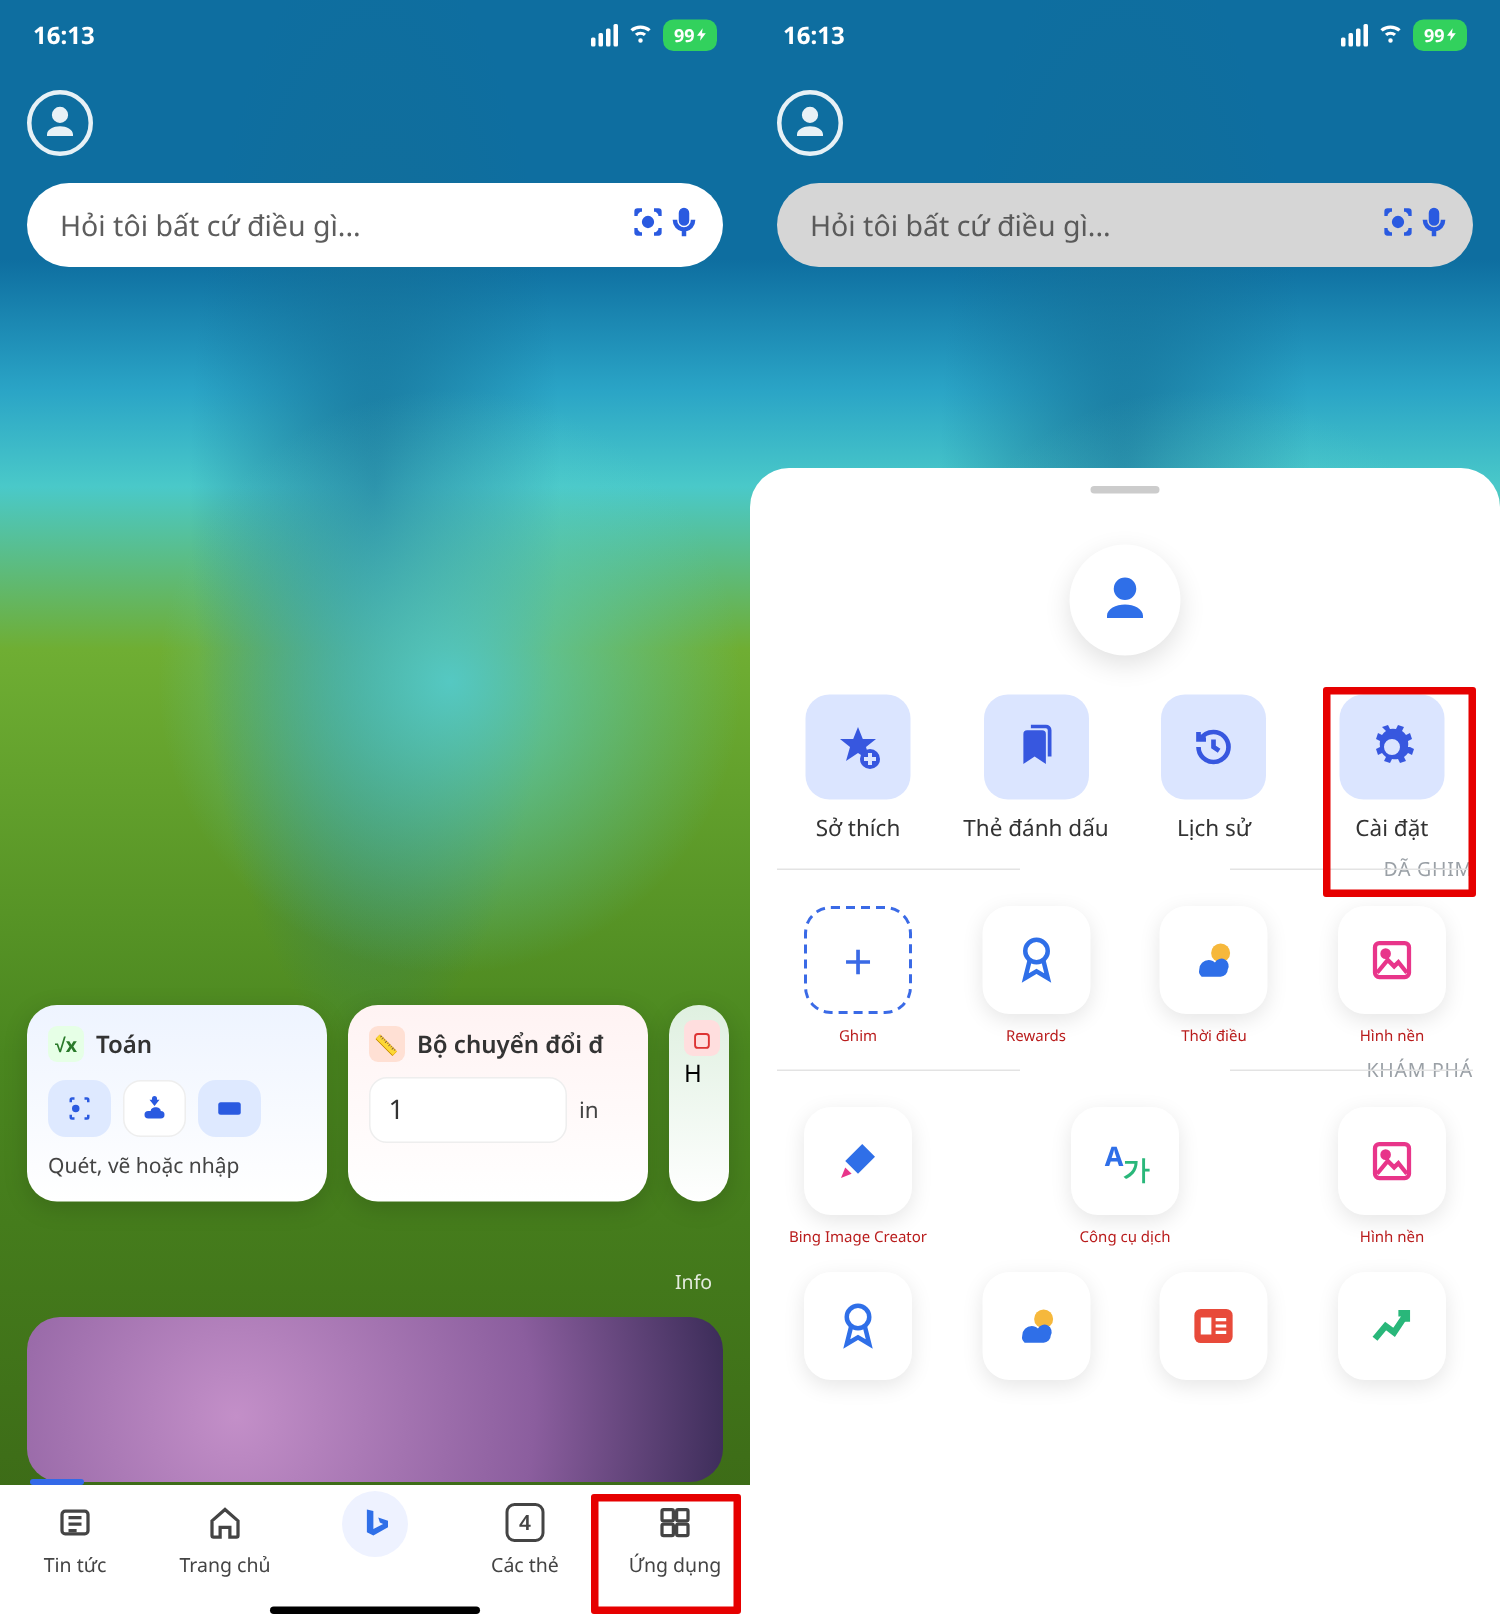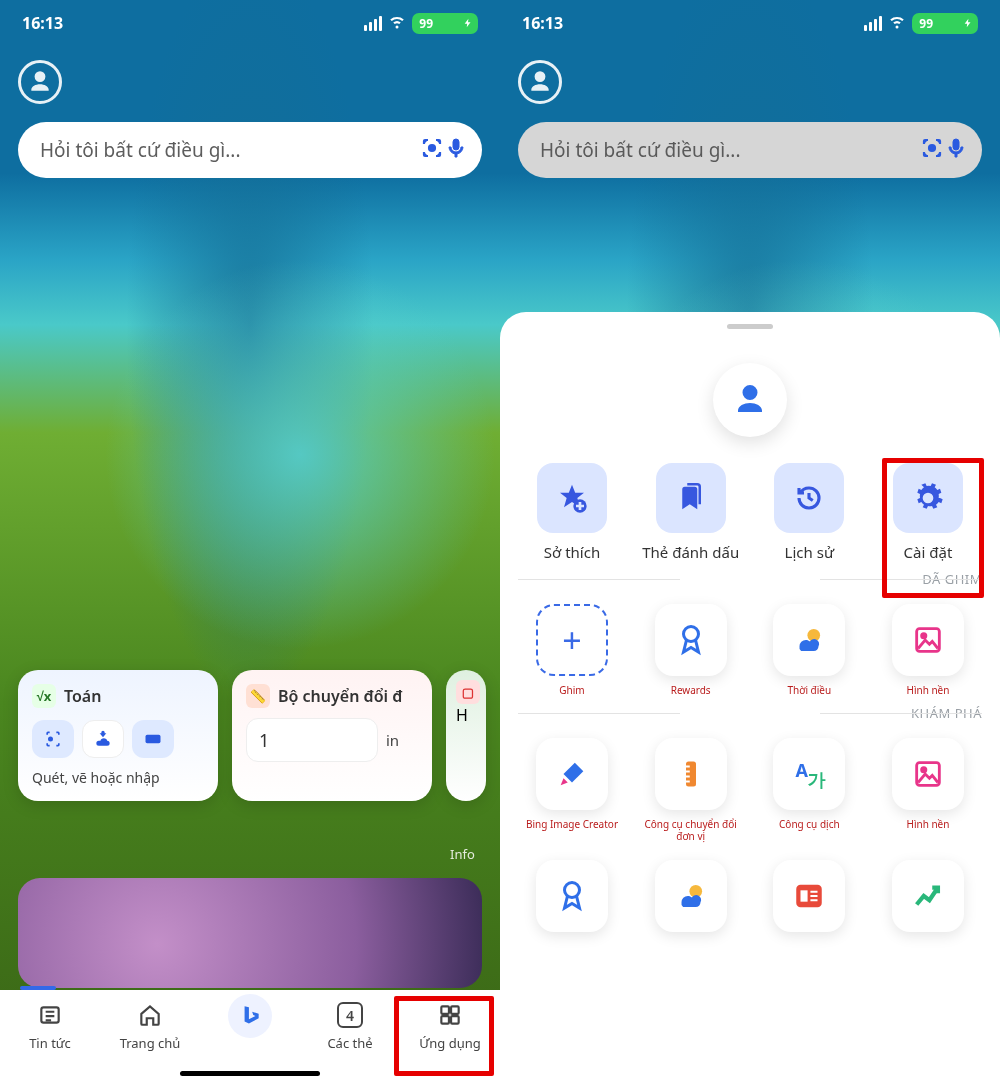--- a/index.html
+++ b/index.html
@@ -40,21 +40,21 @@
     z-index:5;
   }
   .status .right { display:flex; align-items:center; gap:6px; }
   .bars { display:inline-flex; align-items:flex-end; gap:2px; }
   .bars span { width:3px; background:#fff; border-radius:1px; }
   .bars span:nth-child(1){height:6px}.bars span:nth-child(2){height:9px}
   .bars span:nth-child(3){height:12px}.bars span:nth-child(4){height:15px}
   .wifi svg{width:18px;height:18px;fill:#fff}
   .battery {
     background:#32d15d; color:#fff; font-size:12px; font-weight:700;
-    padding:2px 5px 2px 7px; border-radius:7px; display:flex; align-items:center;gap:30px;
+    padding:2px 5px 2px 7px; border-radius:7px; display:flex; align-items:center;
   }
   .profile-btn {
     position:relative; z-index:5;
     margin:14px 0 0 18px;
     width:44px;height:44px;border:3px solid rgba(255,255,255,.9);
     border-radius:50%; display:flex; align-items:center;justify-content:center;
   }
   .profile-btn svg{width:26px;height:26px;fill:rgba(255,255,255,.9)}
   .search {
     position:relative; z-index:5;
@@ -409,29 +409,20 @@
           <div class="ic">
             <svg width="34" height="34" viewBox="0 0 24 24">
               <path d="M14 4l6 6-8 8-6-6z" fill="#2f6fe8"></path>
               <path d="M4 20l2-5 3 3z" fill="#e8358a"></path>
             </svg>
           </div>
           <div class="lbl">Bing Image Creator</div>
         </div>
       <div class="gitem">
           <div class="ic">
-            <svg width="30" height="36" viewBox="0 0 24 24" fill="#f08830">
-              <rect x="8" y="2" width="8" height="20" rx="2"></rect>
-              <path d="M8 6h3M8 10h3M8 14h3M8 18h3" stroke="#fff" stroke-width="1.5"></path>
-            </svg>
-          </div>
-          <div class="lbl">Công cụ chuyển đổi đơn vị</div>
-        </div>
-      <div class="gitem">
-          <div class="ic">
             <svg width="36" height="36" viewBox="0 0 24 24" fill="none">
               <text x="3" y="14" font-size="12" font-weight="700" fill="#2f6fe8">A</text>
               <text x="11" y="20" font-size="12" font-weight="700" fill="#29b77a">가</text>
             </svg>
           </div>
           <div class="lbl">Công cụ dịch</div>
         </div>
       <div class="gitem">
           <div class="ic">
             <svg width="34" height="34" viewBox="0 0 24 24" fill="none" stroke="#e8358a" stroke-width="2">

